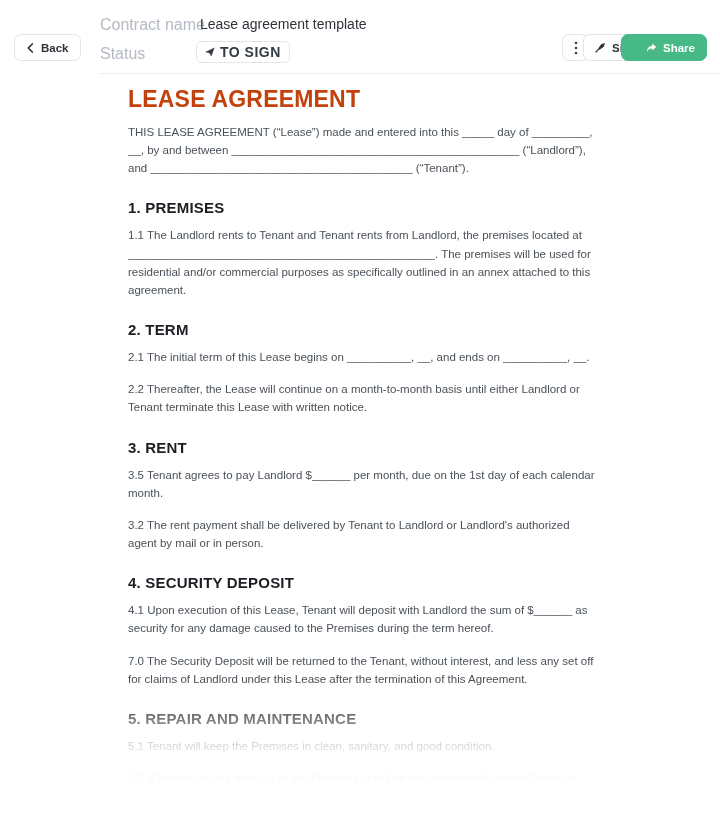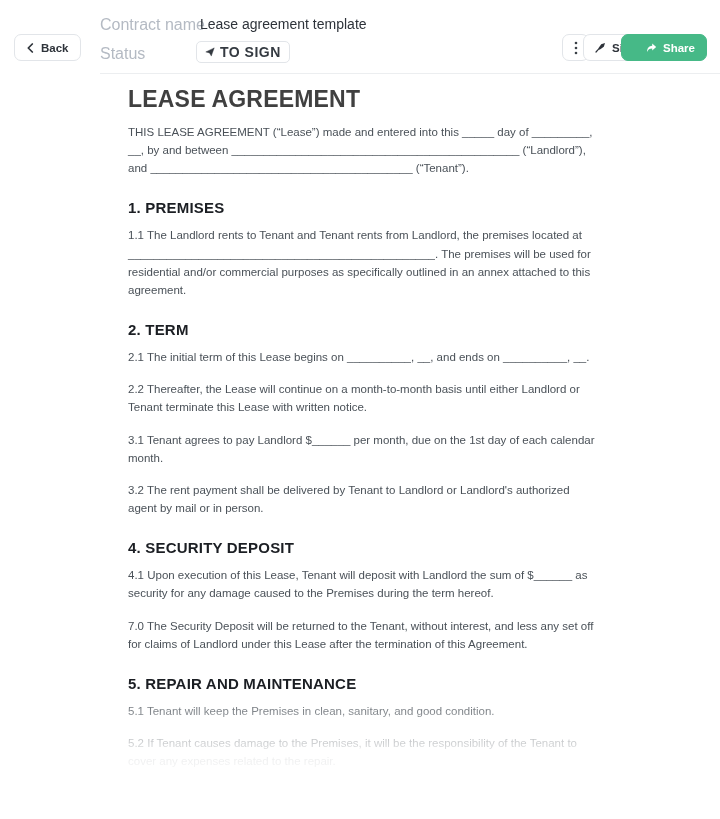--- a/index.html
+++ b/index.html
@@ -41,21 +41,21 @@
 
   .top-divider { position: absolute; top: 73px; left: 100px; right: 0; border-top: 1px solid #eceef0; }
 
   
   .doc {
     position: absolute; top: 73px; left: 128px; width: 472px;
     padding-top: 13px;
   }
   .doc h1 {
     margin: 0 0 10px 0;
-    font-size: 23px; font-weight: 700; letter-spacing: .2px; color: #404040;
+    font-size: 23px; font-weight: 700; letter-spacing: .2px; color: #c2410c;
   }
   .doc h2 {
     margin: 22px 0 10px 0;
     font-size: 15px; font-weight: 700; letter-spacing: .2px; color: #1b1e23;
   }
   .doc p {
     margin: 0 0 14px 0;
     font-size: 11.5px; line-height: 1.58; color: #4a5158;
     overflow-wrap: anywhere;
   }
@@ -137,21 +137,22 @@
     <p>1.1 The Landlord rents to Tenant and Tenant rents from Landlord, the premises located at ________________________________________________. The premises will be used for residential and/or commercial purposes as specifically outlined in an annex attached to this agreement.</p>
   </section>
 
   <section>
     <h2>2. TERM</h2>
     <p>2.1 The initial term of this Lease begins on __________, __, and ends on __________, __.</p>
     <p>2.2 Thereafter, the Lease will continue on a month-to-month basis until either Landlord or Tenant terminate this Lease with written notice.</p>
   </section>
 
   <section>
-    <p>3.1 Tenant agrees to pay Landlord $______ per month, due on the 1st day of each calendar month.</p>
+    <h2>3. RENT</h2>
+    <p>3.5 Tenant agrees to pay Landlord $______ per month, due on the 1st day of each calendar month.</p>
     <p>3.2 The rent payment shall be delivered by Tenant to Landlord or Landlord's authorized agent by mail or in person.</p>
   </section>
 
   <section>
     <h2>4. SECURITY DEPOSIT</h2>
     <p>4.1 Upon execution of this Lease, Tenant will deposit with Landlord the sum of $______ as security for any damage caused to the Premises during the term hereof.</p>
     <p>7.0 The Security Deposit will be returned to the Tenant, without interest, and less any set off for claims of Landlord under this Lease after the termination of this Agreement.</p>
   </section>
 
   <section>

